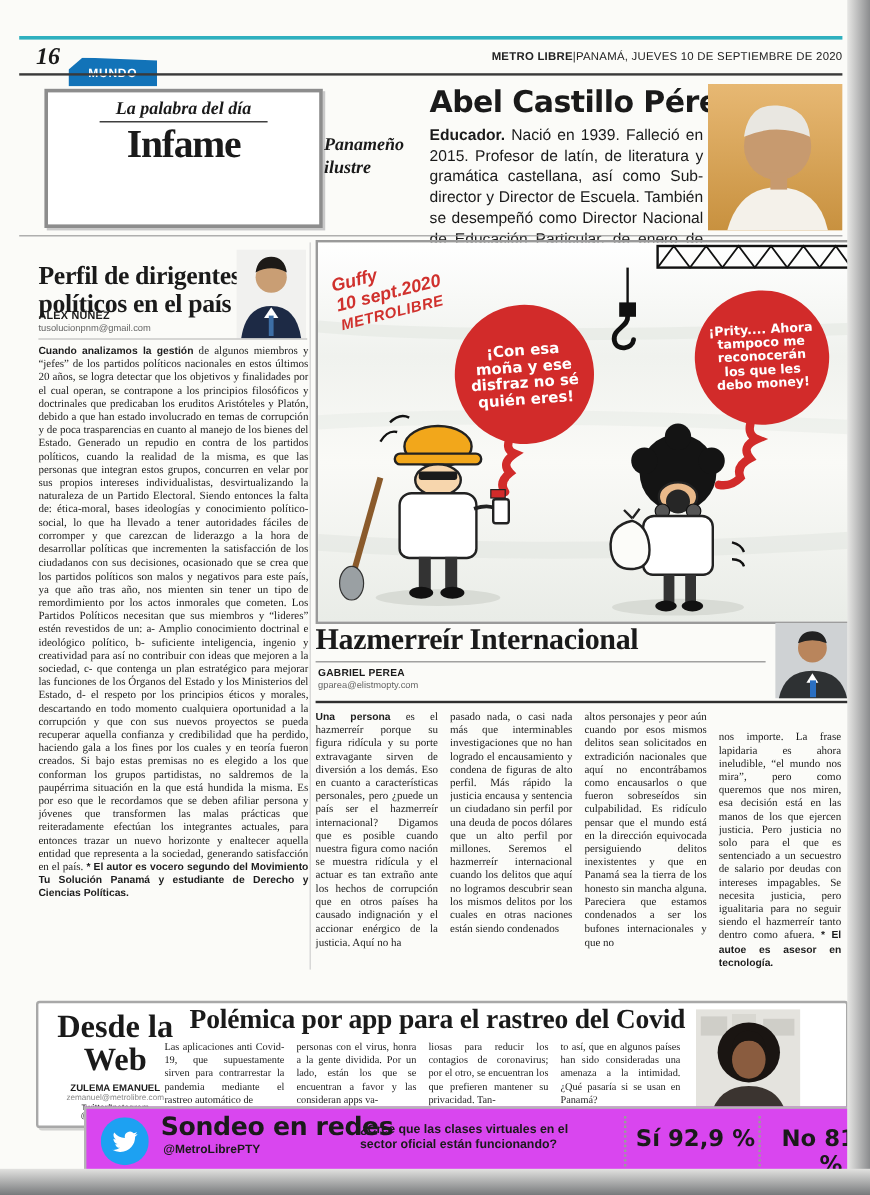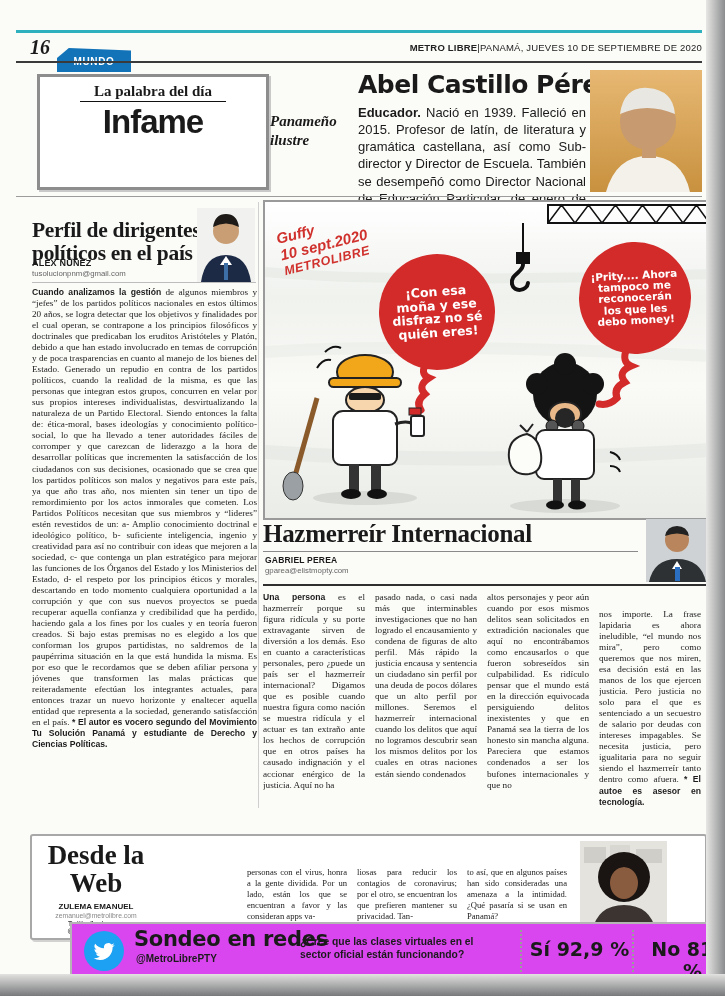--- a/index.html
+++ b/index.html
@@ -11,23 +11,23 @@
   .b{font-weight:bold;}
   .i{font-style:italic;}
   .teal-line{background:#2fb0bf;}
   .rule{background:#3a3a3a;}
   .grayrule{background:#9c9c9c;}
   .badge{background:#1273b8;color:#fff;font-weight:bold;font-size:10px;letter-spacing:.6px;
          display:flex;align-items:center;justify-content:center;
          clip-path:polygon(0 42%,16% 0,100% 10%,100% 100%,0 100%);padding-top:3px;margin-top:11px;}
   .masthead{font-size:9.5px;color:#222;text-align:right;letter-spacing:.2px;}
   .wordbox{background:#fff;border:3px solid #8d8d8d;box-shadow:2px 2px 0 #c9c9c9;text-align:center;}
-  .kicker{font-family:"Liberation Serif",serif;font-weight:bold;font-size:15px;}
+  .kicker{font-family:"Liberation Serif",serif;font-style:italic;font-weight:bold;font-size:15px;}
   .kicker span{border-bottom:1.5px solid #111;padding:0 14px 2px;}
-  .bigword{font-size:33px;font-weight:800;letter-spacing:-1px;font-family:Liberation Sans, sans-serif;}
+  .bigword{font-size:33px;font-weight:800;letter-spacing:-1px;font-family:Liberation Serif, serif;}
   .deftext{font-size:8.4px;line-height:1.3;text-align:left;color:#222;}
   .byline{font-size:9px;font-weight:bold;letter-spacing:.2px;}
   .email{font-size:7.8px;color:#666;}
   .colbody{font-family:"Liberation Serif",serif;font-size:9.2px;line-height:1.2;text-align:justify;color:#1c1c1c;overflow:hidden;}
   .leadbold{font-family:"Liberation Sans",sans-serif;font-weight:bold;font-size:8.6px;}
   .tailbold{font-family:"Liberation Sans",sans-serif;font-weight:bold;font-size:8.6px;}
   .cartoonbox{border:2px solid #9a9a9a;background:linear-gradient(180deg,#ffffff 0%,#f0f2ee 30%,#fafaf7 58%,#e9ece7 100%);}
   .bubble{position:absolute;border-radius:50%;background:#d22b2a;color:#fff;display:flex;align-items:center;
           justify-content:center;text-align:center;font-weight:bold;font-family:"DejaVu Sans",sans-serif;
           line-height:1.08;padding:10px;box-sizing:border-box;}
@@ -189,20 +189,22 @@
   <div class="abs colbody" style="left:599px;top:592px;width:102px;height:218px;margin-top:17px;">
     <span>nos importe. La frase lapidaria es ahora ineludible, “el mundo nos mira”, pero como queremos que nos miren, esa decisión está en las manos de los que ejercen justicia. Pero justicia no solo para el que es sentenciado a un secuestro de salario por deudas con intereses impagables. Se necesita justicia, pero igualitaria para no seguir siendo el hazmerreír tanto dentro como afuera. </span><span class="tailbold">* El autoe es asesor en tecnología.</span>
   </div>
 
   <div class="abs webbox" style="left:30px;top:814px;width:673px;height:102px;margin-top:20px;">
     <div class="webtitle abs" style="left:8px;top:5px;width:112px;">Desde la Web</div>
     <div class="abs b" style="left:8px;top:66px;width:112px;text-align:center;font-size:8px;">ZULEMA EMANUEL</div>
     <div class="abs" style="left:8px;top:76px;width:112px;text-align:center;font-size:6.8px;color:#888;">zemanuel@metrolibre.com</div>
     <div class="abs b" style="left:8px;top:84px;width:112px;text-align:center;font-size:6.8px;color:#444;">Twitter/Instagram</div>
     <div class="abs b" style="left:8px;top:91px;width:112px;text-align:center;font-size:6.8px;color:#444;">@zulemaemanuel</div>
+    <div class="abs serif" style="left:120px;top:1px;width:425px;font-size:23px;font-weight:600;text-align:center;letter-spacing:-.2px;">Polémica por app para el rastreo del Covid</div>
+    <div class="abs webcol" style="left:105px;top:31px;width:100px;height:64px;">Las aplicaciones anti Covid-19, que supuestamente sirven para contrarrestar la pandemia mediante el rastreo automático de</div>
     <div class="abs webcol" style="left:215px;top:31px;width:100px;height:64px;">personas con el virus, honra a la gente dividida. Por un lado, están los que se encuentran a favor y las consideran apps va-</div>
     <div class="abs webcol" style="left:325px;top:31px;width:100px;height:64px;">liosas para reducir los contagios de coronavirus; por el otro, se encuentran los que prefieren mantener su privacidad. Tan-</div>
     <div class="abs webcol" style="left:435px;top:31px;width:100px;height:64px;">to así, que en algunos países han sido consideradas una amenaza a la intimidad. ¿Qué pasaría si se usan en Panamá?</div>
     <svg class="abs" style="left:548px;top:5px;" width="87" height="90">
       <rect width="87" height="90" fill="#e4e3de"></rect>
       <rect x="4" y="6" width="22" height="16" fill="#cfcec8"></rect>
       <rect x="30" y="4" width="20" height="20" fill="#d8d7d1"></rect>
       <rect x="56" y="8" width="26" height="14" fill="#cfcec8"></rect>
       <ellipse cx="44" cy="36" rx="26" ry="25" fill="#1a1512"></ellipse>
       <ellipse cx="44" cy="42" rx="14" ry="16" fill="#8a5c3f"></ellipse>

